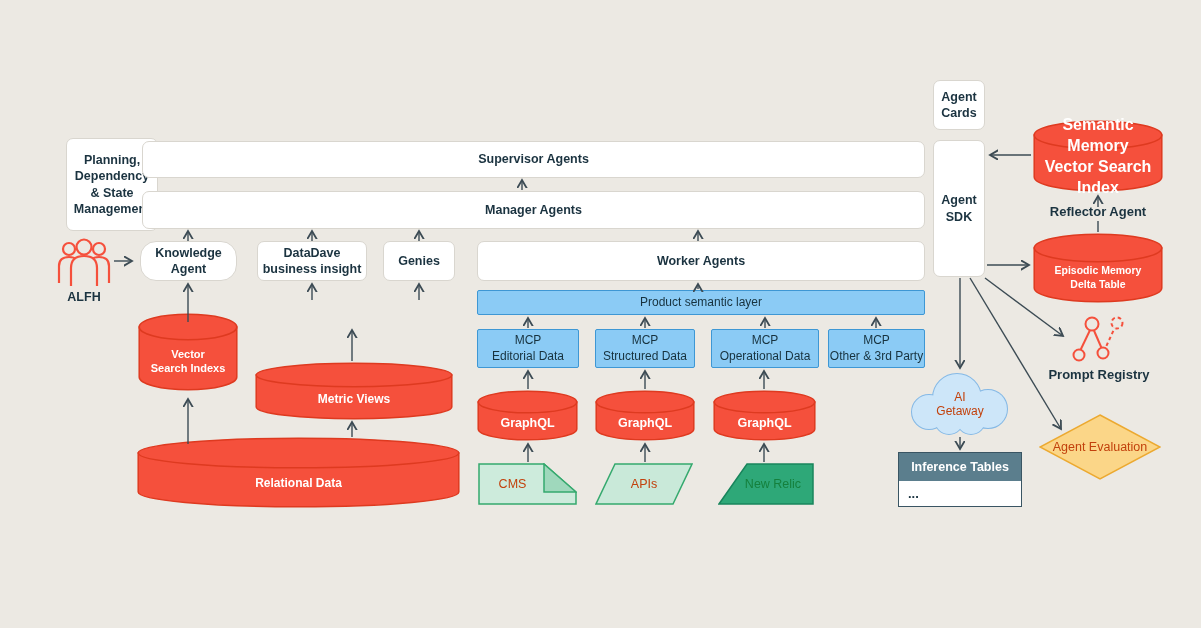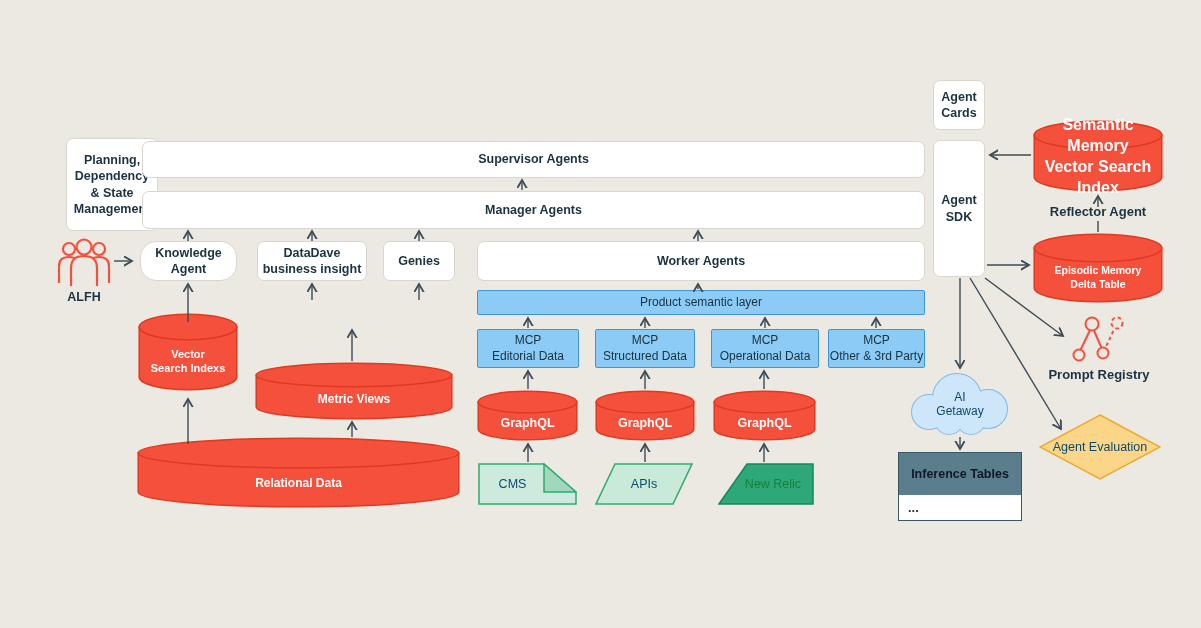--- a/index.html
+++ b/index.html
@@ -11,27 +11,27 @@
        display:flex;align-items:center;justify-content:center;text-align:center;
        font-weight:bold;font-size:12.5px;line-height:1.3;}
   .blue{background:#8BCBF5;border:1.5px solid #3E97D4;border-radius:2px;
         display:flex;align-items:center;justify-content:center;text-align:center;
         font-size:12px;line-height:1.3;color:#17323E;}
   .cylinder{position:absolute;}
   .cylinder svg{position:absolute;left:0;top:0;}
   .cyl-label{position:absolute;left:3px;right:3px;display:flex;align-items:center;
              justify-content:center;text-align:center;color:#FFFFFF;font-weight:bold;line-height:1.3;}
   .shape-label{position:absolute;inset:0;display:flex;align-items:center;justify-content:center;
-               text-align:center;font-size:12.5px;color:#0c4a6e;}
+               text-align:center;font-size:12.5px;color:#c2410c;}
   .caption{position:absolute;text-align:center;font-weight:bold;font-size:12.5px;color:#1B3340;}
   #arrow-layer{position:absolute;left:0;top:0;pointer-events:none;}
   .arr{stroke:#3C4B54;stroke-width:1.4;fill:none;}
   .itable{border:1.5px solid #3A5563;background:#fff;}
-  .itable-head{background:#5B7E8D;color:#0f172a;font-weight:bold;font-size:12.5px;
-               height:42px;display:flex;align-items:center;justify-content:center;}
+  .itable-head{background:#5B7E8D;color:#ffffff;font-weight:bold;font-size:12.5px;
+               height:28px;display:flex;align-items:center;justify-content:center;}
   .itable-body{height:25px;display:flex;align-items:center;padding-left:9px;
                font-weight:bold;font-size:13px;color:#1B3340;}
 </style>
 </head>
 <body>
 
 <div id="canvas">
 
   <div class="abs box pre" style="left:40px;top:138px;width:92px;height:93px;margin-left:26px;">Planning,
 Dependency

